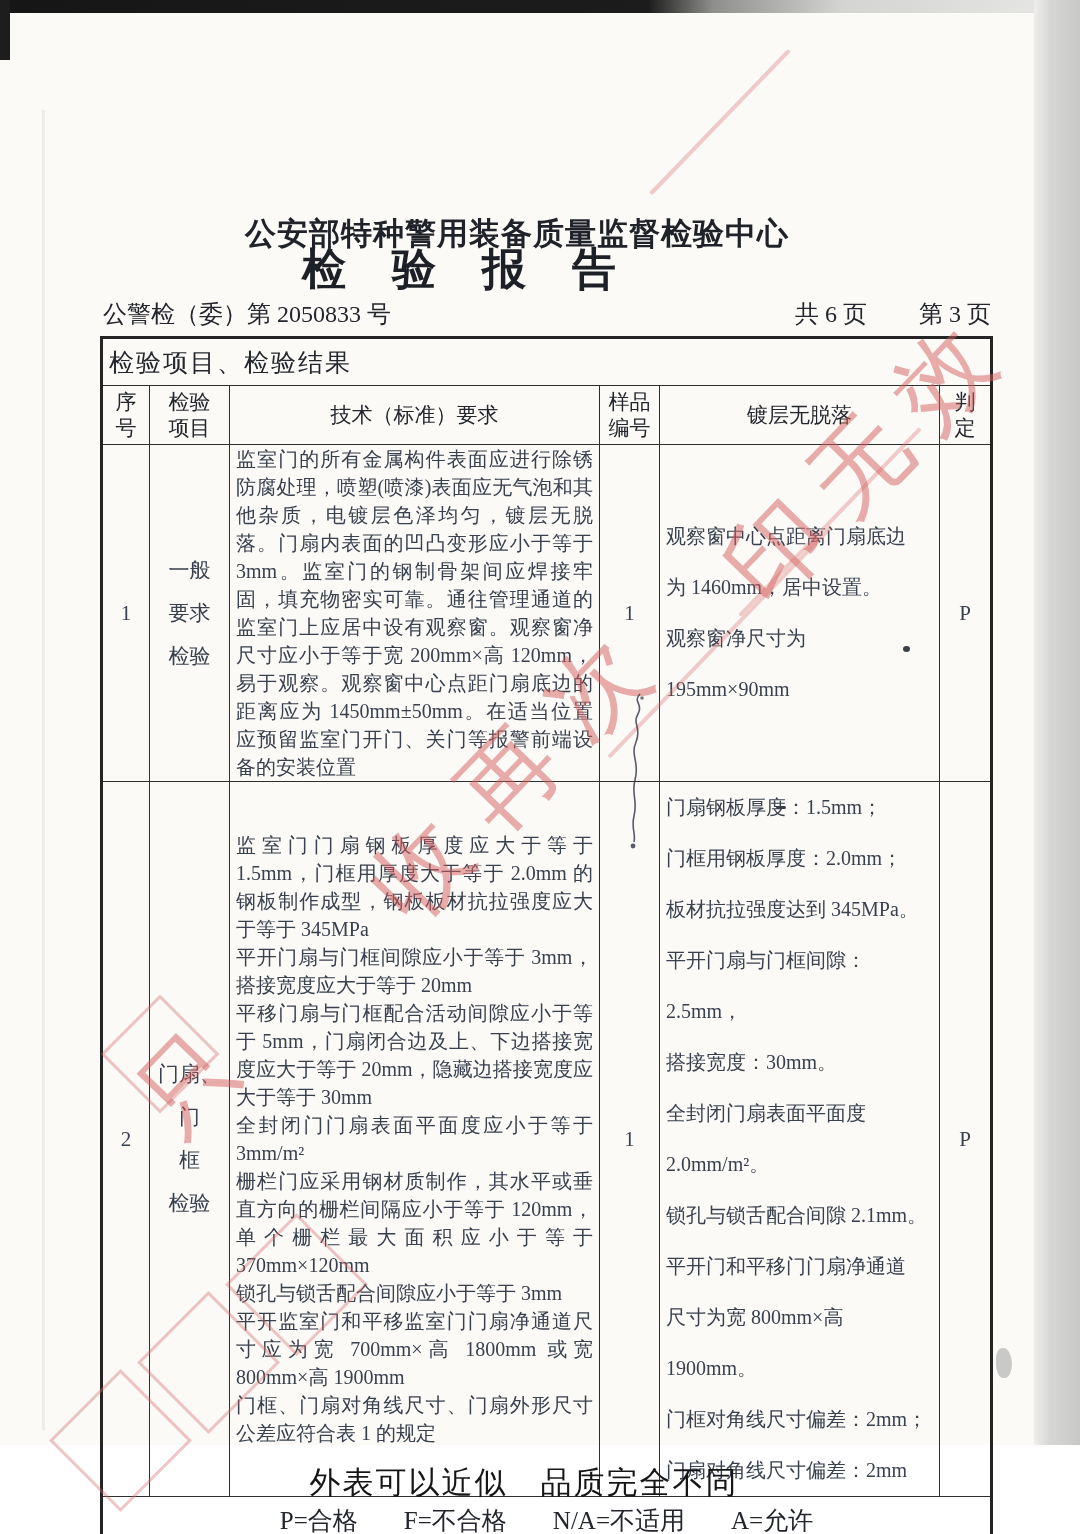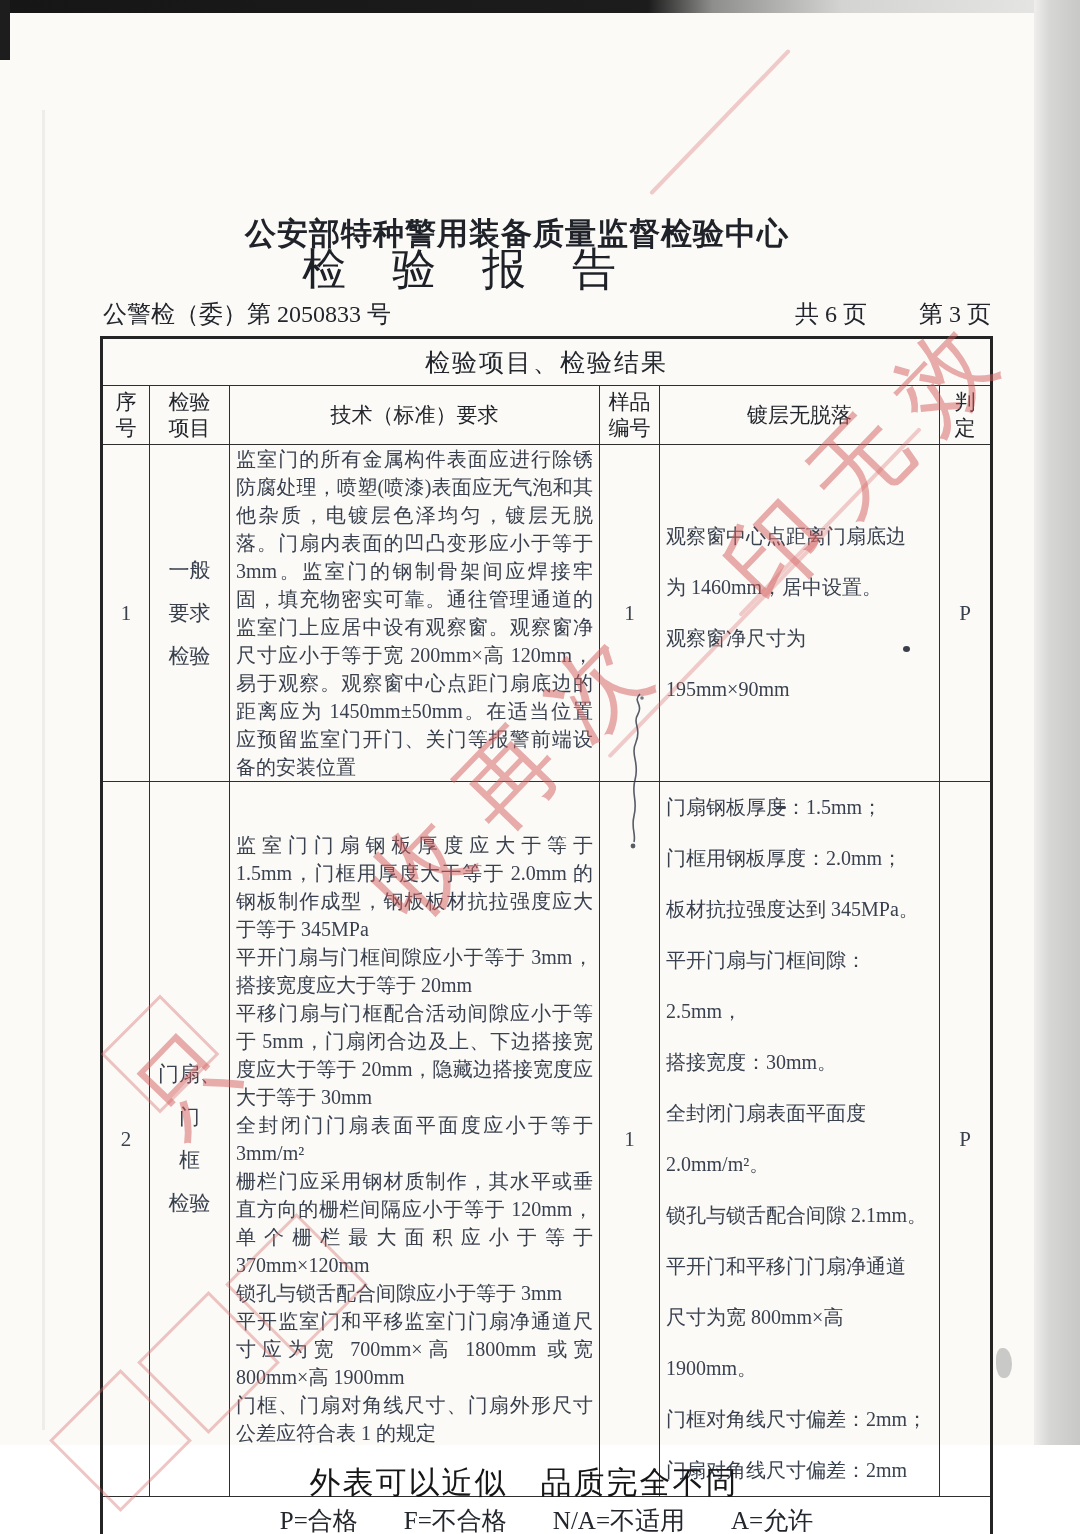--- a/index.html
+++ b/index.html
@@ -17,36 +17,36 @@
     background:linear-gradient(90deg,#efeeec 0%,#d6d6d4 35%,#c8c8c6 100%);}
   .scan-left-crease{position:absolute;left:42px;top:110px;width:3px;height:1320px;background:rgba(0,0,0,0.05);}
   .scan-bottom-white{position:absolute;left:0;top:1445px;width:1080px;height:89px;background:#ffffff;}
   .speck{position:absolute;border-radius:50%;background:#3a3f4a;}
   .smudge{position:absolute;left:996px;top:1348px;width:16px;height:30px;background:#bdbdbb;border-radius:40% 60% 50% 50%;opacity:.8;}
 
   
   .org-title{position:absolute;left:0;top:192px;width:1034px;text-align:center;
     font-size:31px;font-weight:700;color:#1f2229;letter-spacing:1px;margin-top:21px;}
   .report-title{position:absolute;left:0;top:240px;width:918px;text-align:center;
-    font-size:44px;font-weight:400;color:#1d2026;letter-spacing:46px;text-indent:46px;}
+    font-size:44px;font-weight:700;color:#1d2026;letter-spacing:46px;text-indent:46px;}
   .doc-row{position:absolute;left:103px;top:298px;width:888px;display:flex;justify-content:space-between;
     font-size:24px;color:#23262d;font-family:Liberation Serif, serif;}
   .pages{display:flex;gap:52px;text-align:center;}
 
   
   table.report{
     position:absolute;left:100px;top:336px;width:890px;
     border-collapse:collapse;table-layout:fixed;z-index:2;
   }
   table.report td,table.report th{
     border:1.6px solid #2e2e2e;padding:0 6px;color:#39404e;
     font-weight:normal;vertical-align:middle;
   }
   table.report{border:3px solid #242424;}
-  tr.caption-row td{height:46px;text-align:center;font-size:25px;color:#23262d;letter-spacing:2px;}
+  tr.caption-row td{height:46px;text-align:left;font-size:25px;color:#23262d;letter-spacing:2px;}
   tr.head-row th{height:58px;text-align:center;font-size:21px;color:#23262d;white-space:pre-line;line-height:26px;}
   .pre{white-space:pre-line;}
   td.c-no,td.c-sample,td.c-verdict{text-align:center;font-size:21px;}
   td.c-item{text-align:center;font-size:21px;line-height:43px;color:#343b49;}
   td.c-req{font-size:20px;line-height:28px;text-align:justify;padding:8px 9px 6px 10px;vertical-align:middle;color:#3a4150;}
   td.c-res{font-size:20px;line-height:51px;padding:8px 6px 8px 13px;vertical-align:middle;color:#3a4150;}
   tr.legend-row td{height:46px;}
   .legend{display:flex;justify-content:center;gap:46px;font-size:25px;color:#23262d;}
 
   

